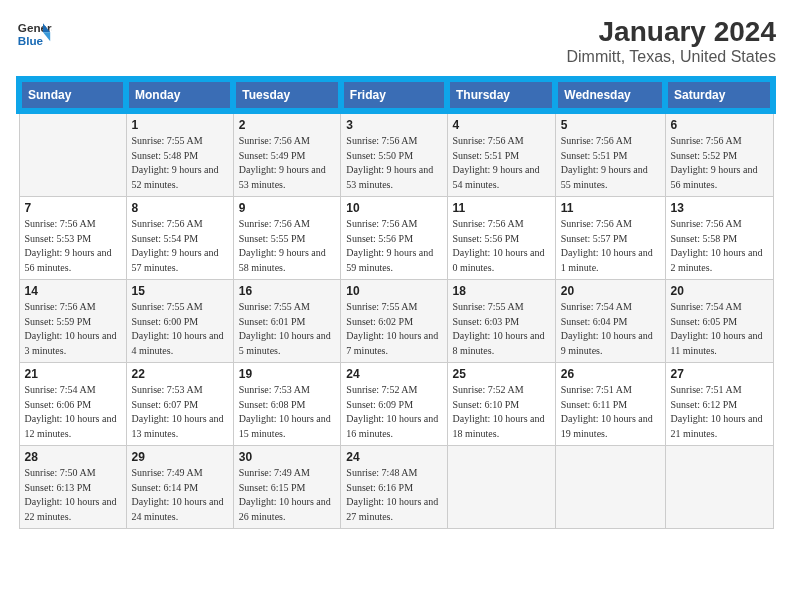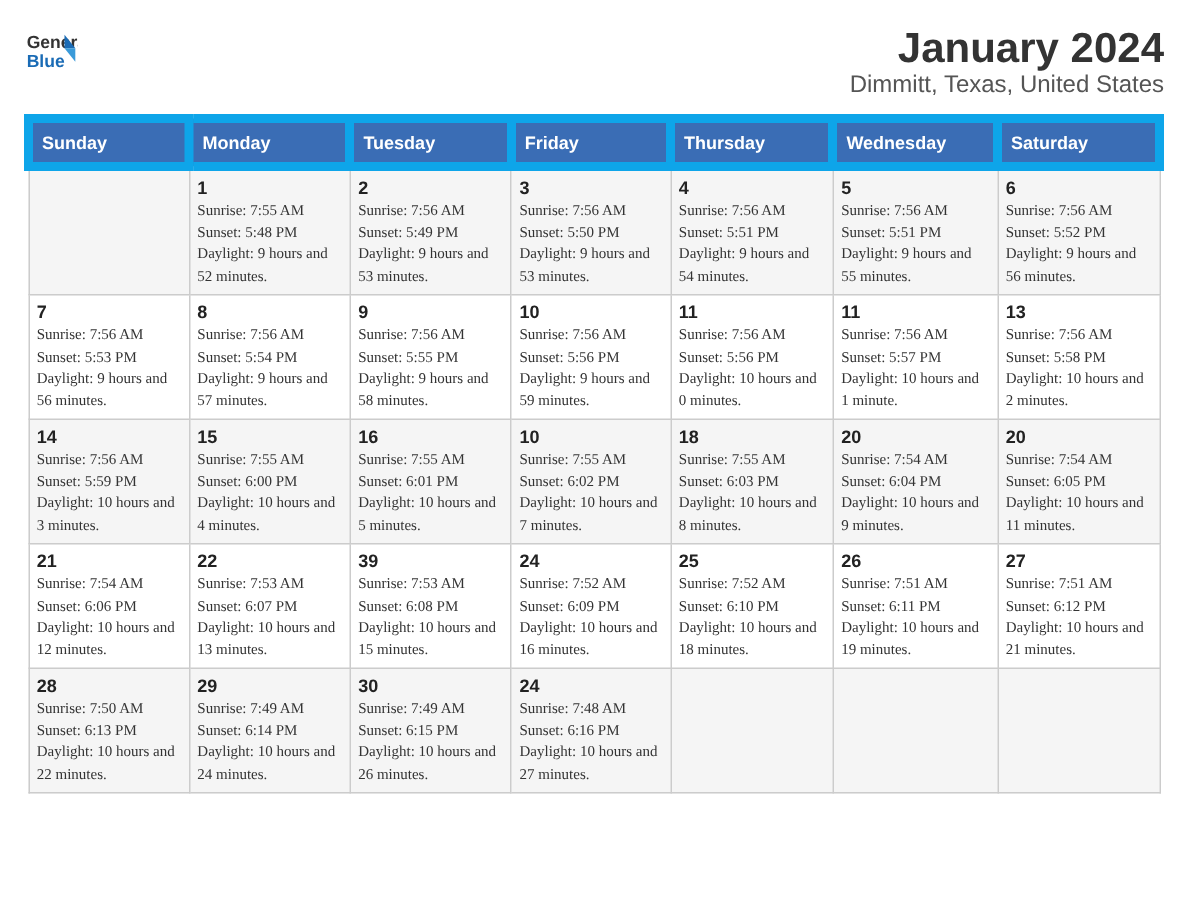--- a/index.html
+++ b/index.html
@@ -201,21 +201,21 @@
       <tr>
         <td>
           <div class="day-number">21</div>
           <div class="day-info">Sunrise: 7:54 AM<br>Sunset: 6:06 PM<br>Daylight: 10 hours and 12 minutes.</div>
         </td>
         <td>
           <div class="day-number">22</div>
           <div class="day-info">Sunrise: 7:53 AM<br>Sunset: 6:07 PM<br>Daylight: 10 hours and 13 minutes.</div>
         </td>
         <td>
-          <div class="day-number">39</div>
+          <div class="day-number">19</div>
           <div class="day-info">Sunrise: 7:53 AM<br>Sunset: 6:08 PM<br>Daylight: 10 hours and 15 minutes.</div>
         </td>
         <td>
           <div class="day-number">24</div>
           <div class="day-info">Sunrise: 7:52 AM<br>Sunset: 6:09 PM<br>Daylight: 10 hours and 16 minutes.</div>
         </td>
         <td>
           <div class="day-number">25</div>
           <div class="day-info">Sunrise: 7:52 AM<br>Sunset: 6:10 PM<br>Daylight: 10 hours and 18 minutes.</div>
         </td>

